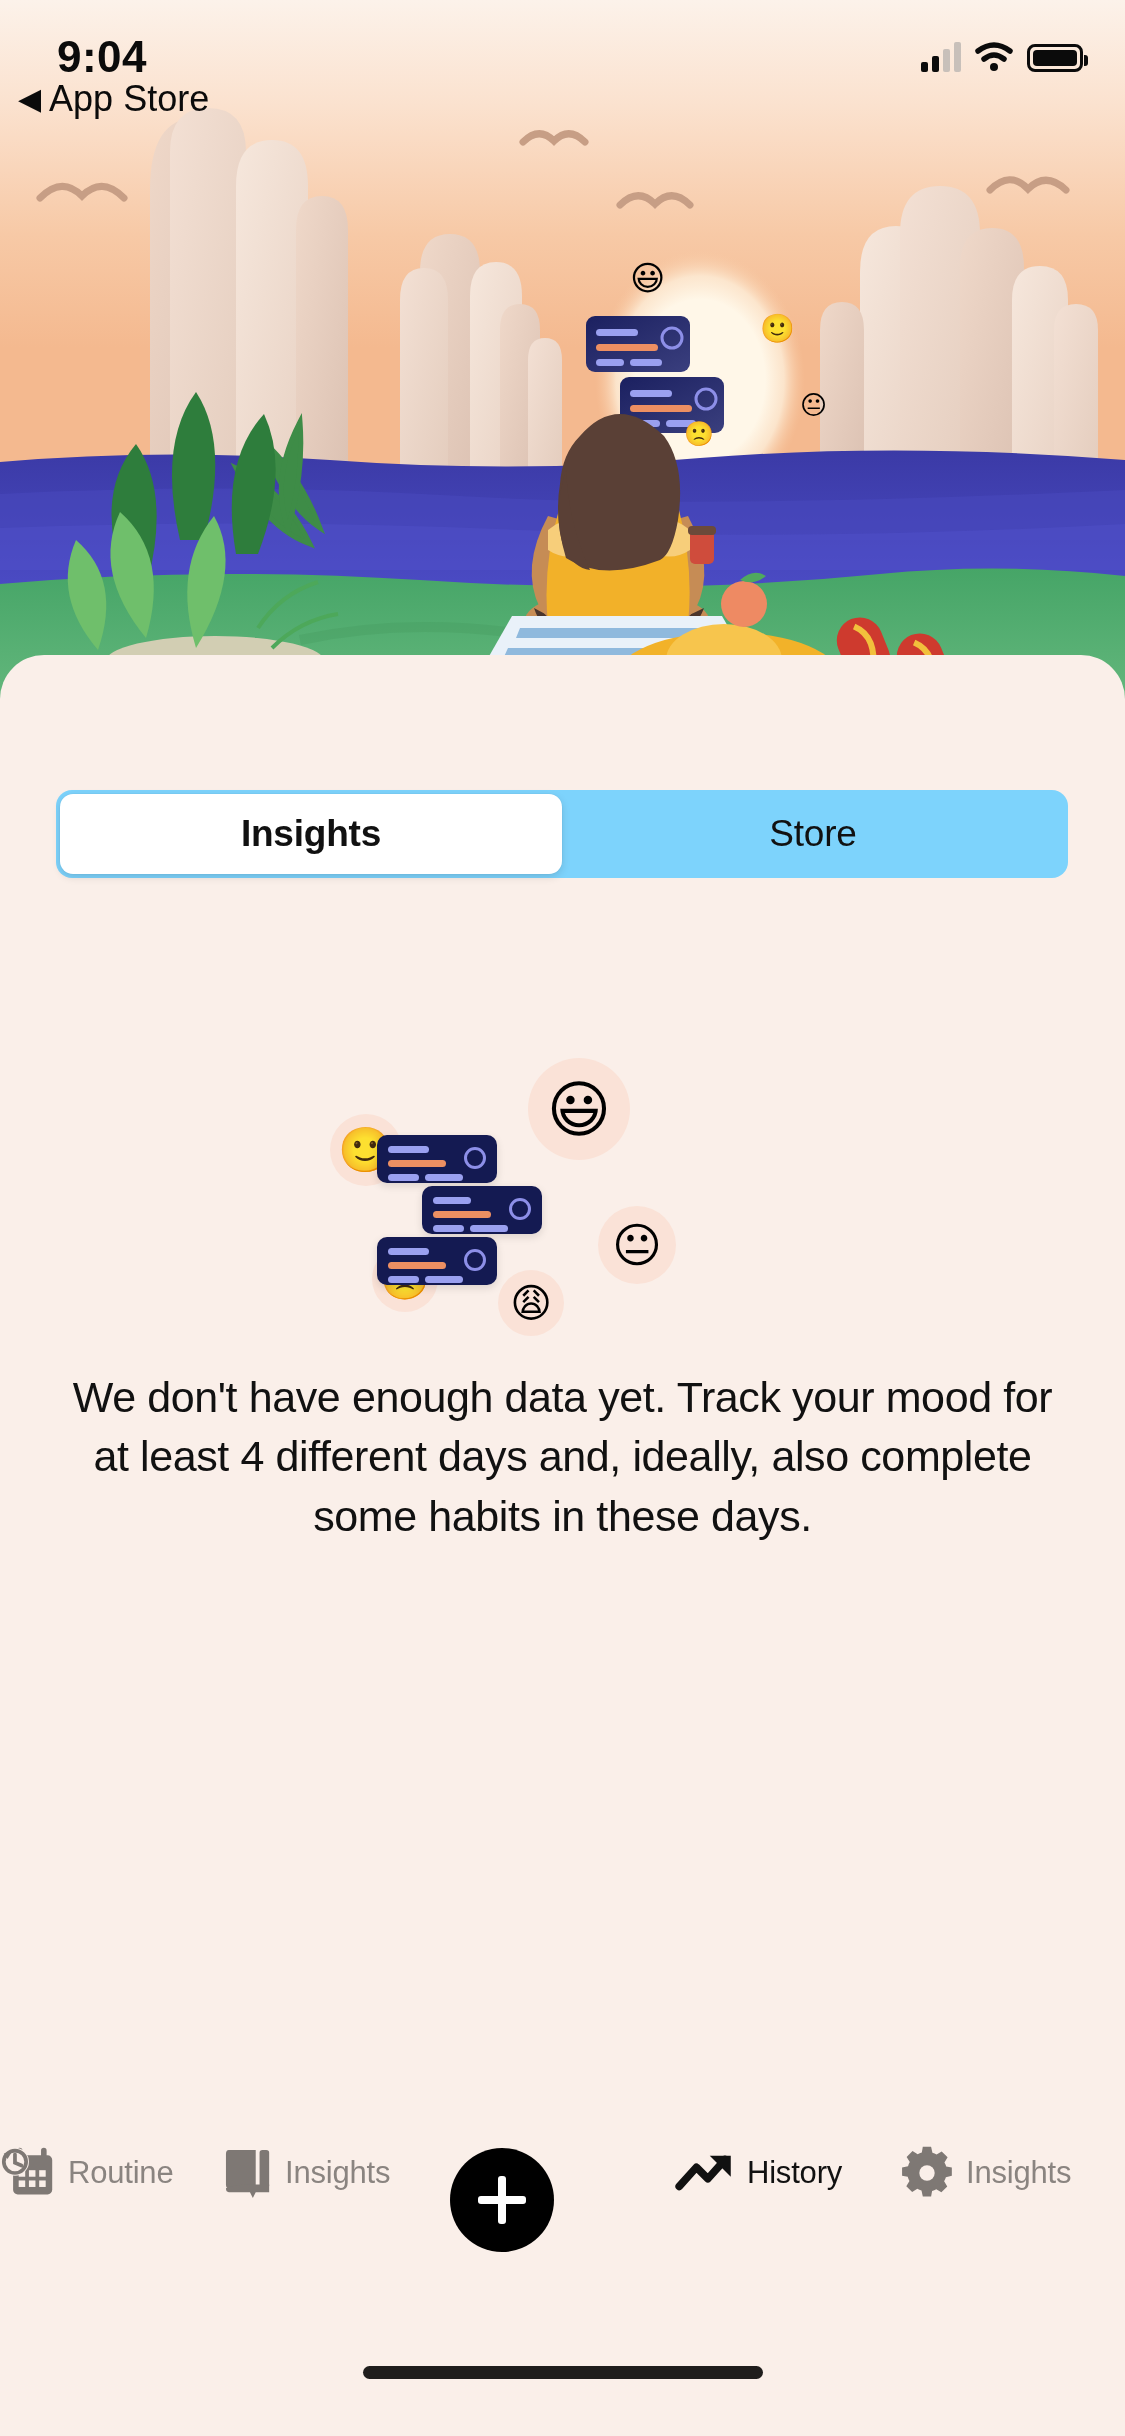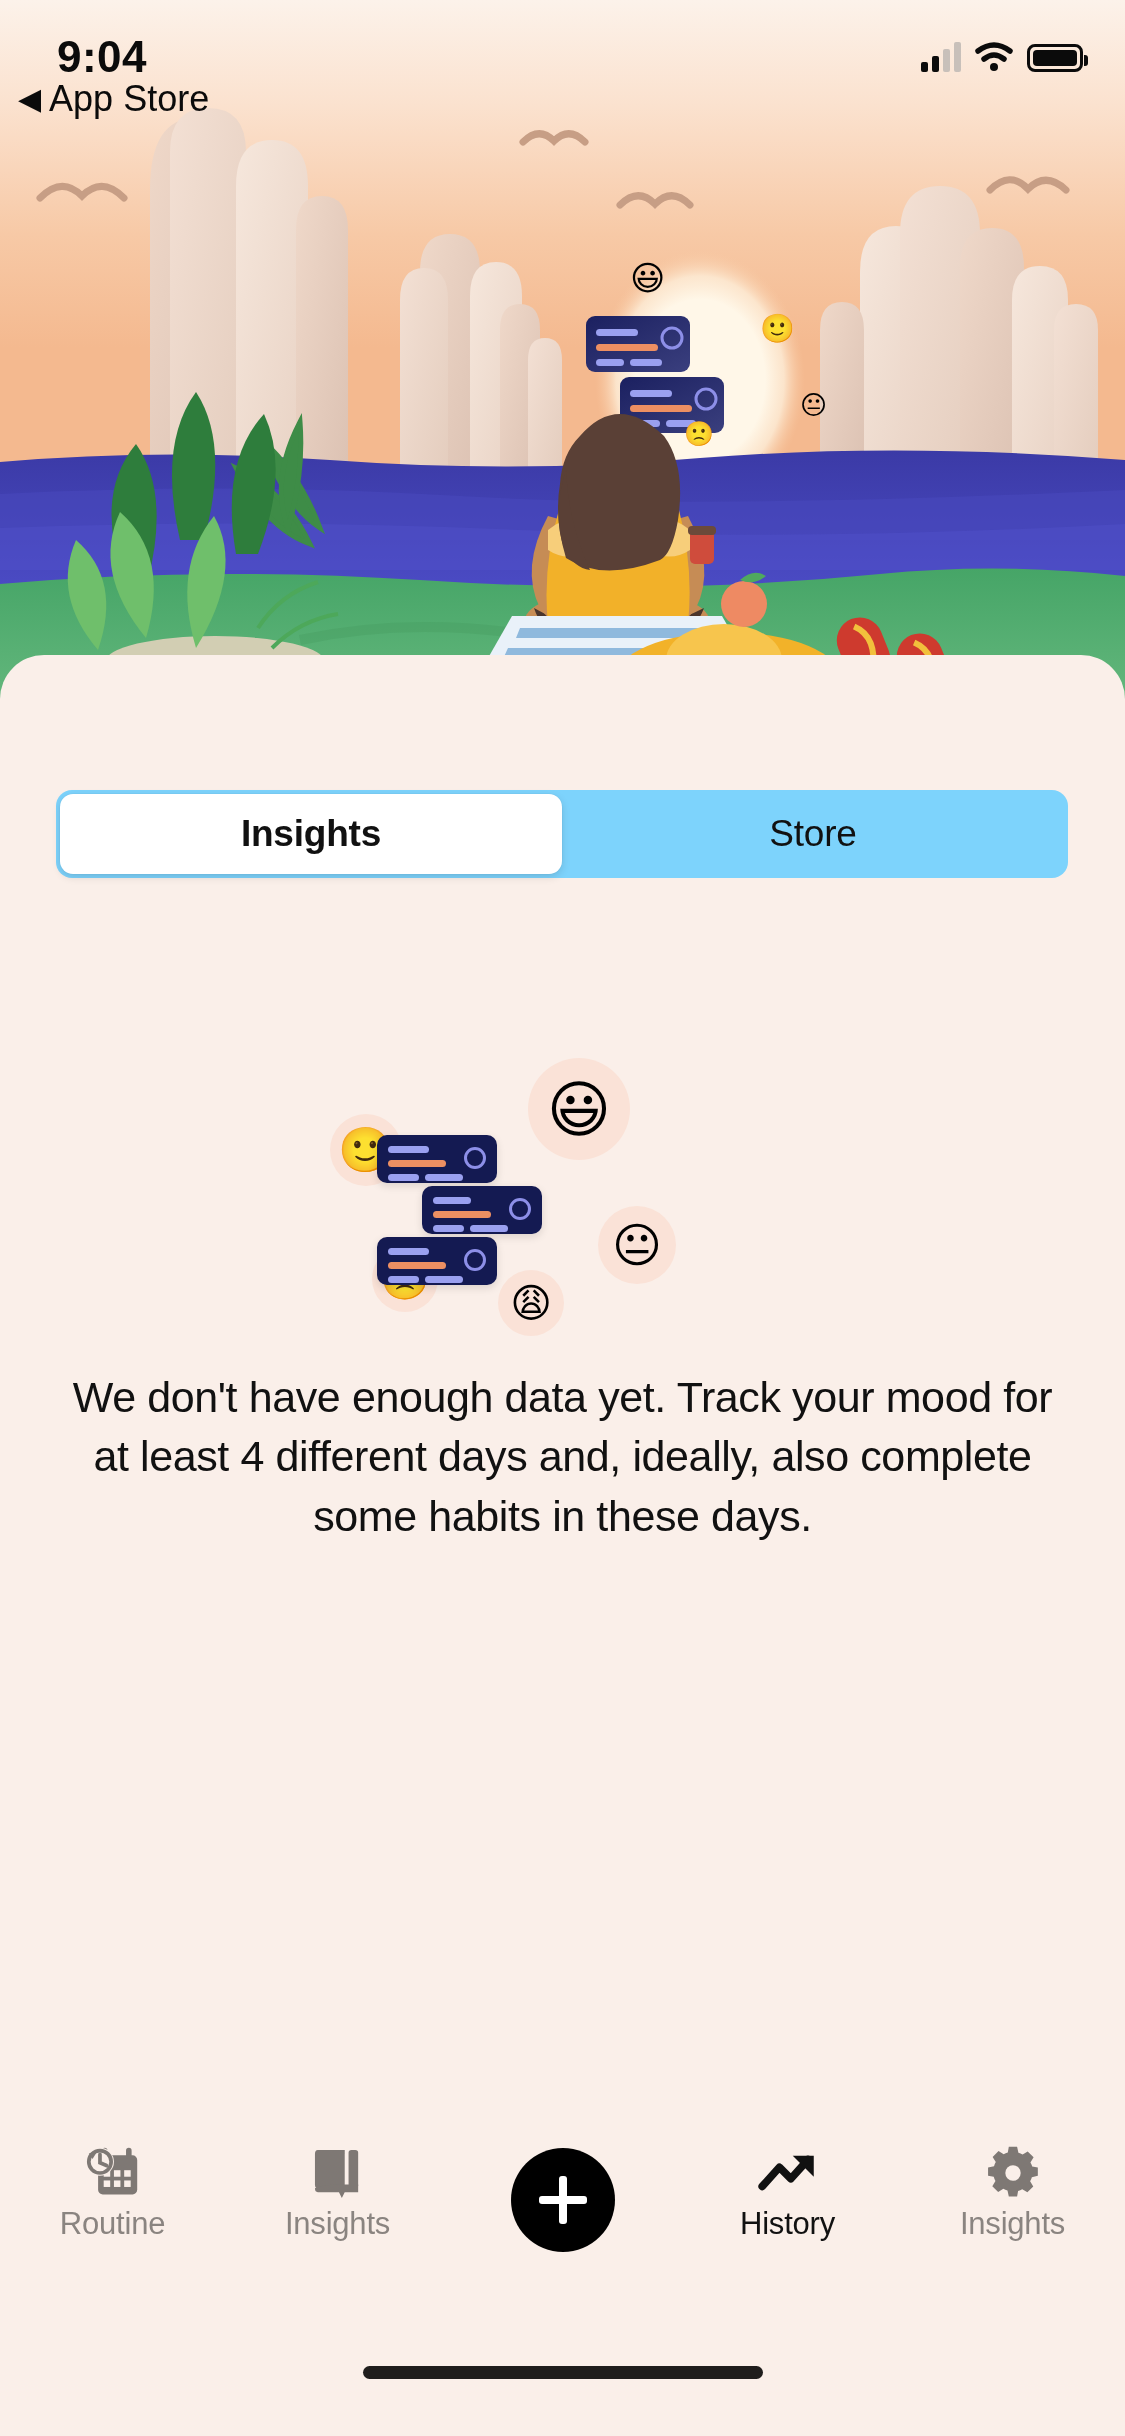--- a/index.html
+++ b/index.html
@@ -100,22 +100,22 @@
     text-align:center; font-size:43px; line-height:1.38; color:#111;
     letter-spacing:-0.4px;
   }
 
   
   #tabbar {
     position:absolute; left:0; top:2120px; width:1125px; height:200px; z-index:35;
     display:flex; align-items:flex-start;
   }
   .tab {
-    flex:1; display:flex; flex-direction:column; align-items:center;
-    padding-top:22px; gap:2px;
+    flex:1; display:flex; flex-direction:row; align-items:center;
+    padding-top:22px; gap:12px;
   }
   .tab .glyph { height:62px; display:flex; align-items:center; justify-content:center; }
   .tab .lbl { font-size:31px; color:#8A8480; letter-spacing:-0.2px; }
   .tab.active .lbl { color:#111; }
   #fab {
     width:104px; height:104px; border-radius:50%; background:#000;
     display:flex; align-items:center; justify-content:center;
     margin-top:6px; position:relative;
   }
   #fab::before, #fab::after {

